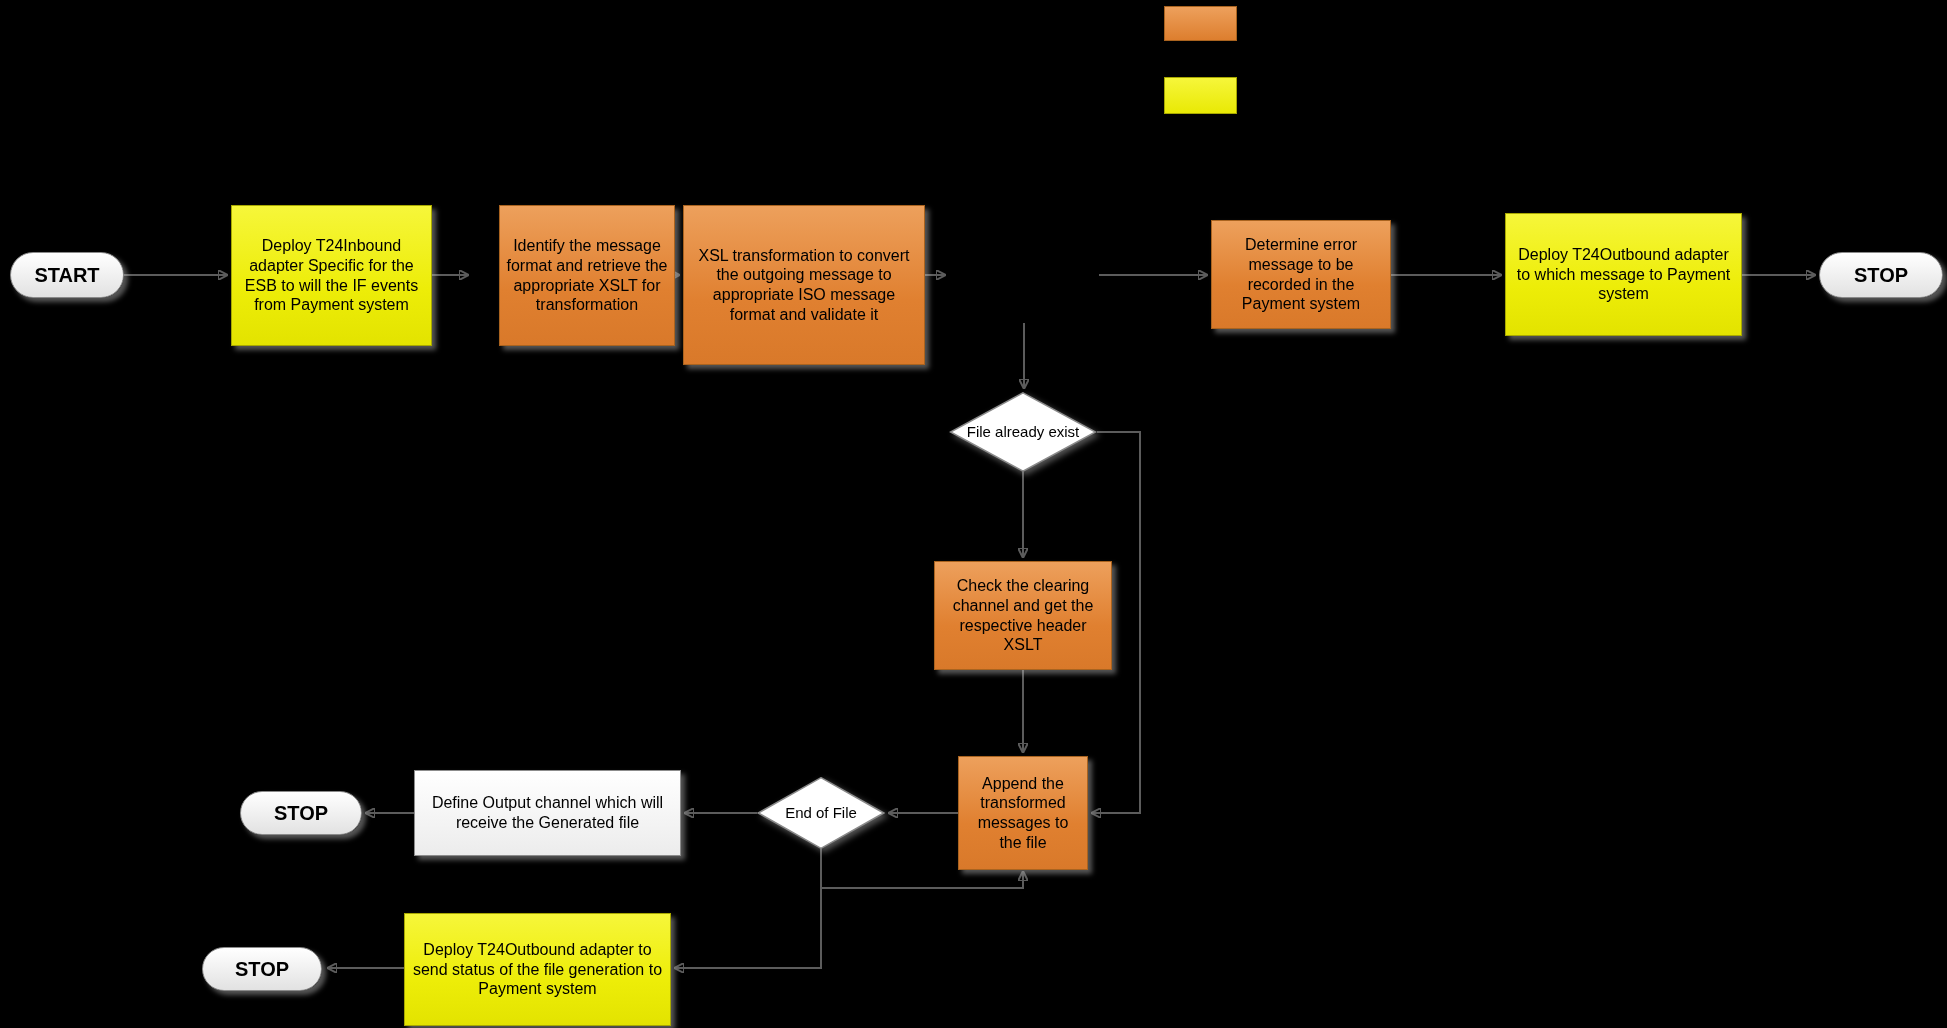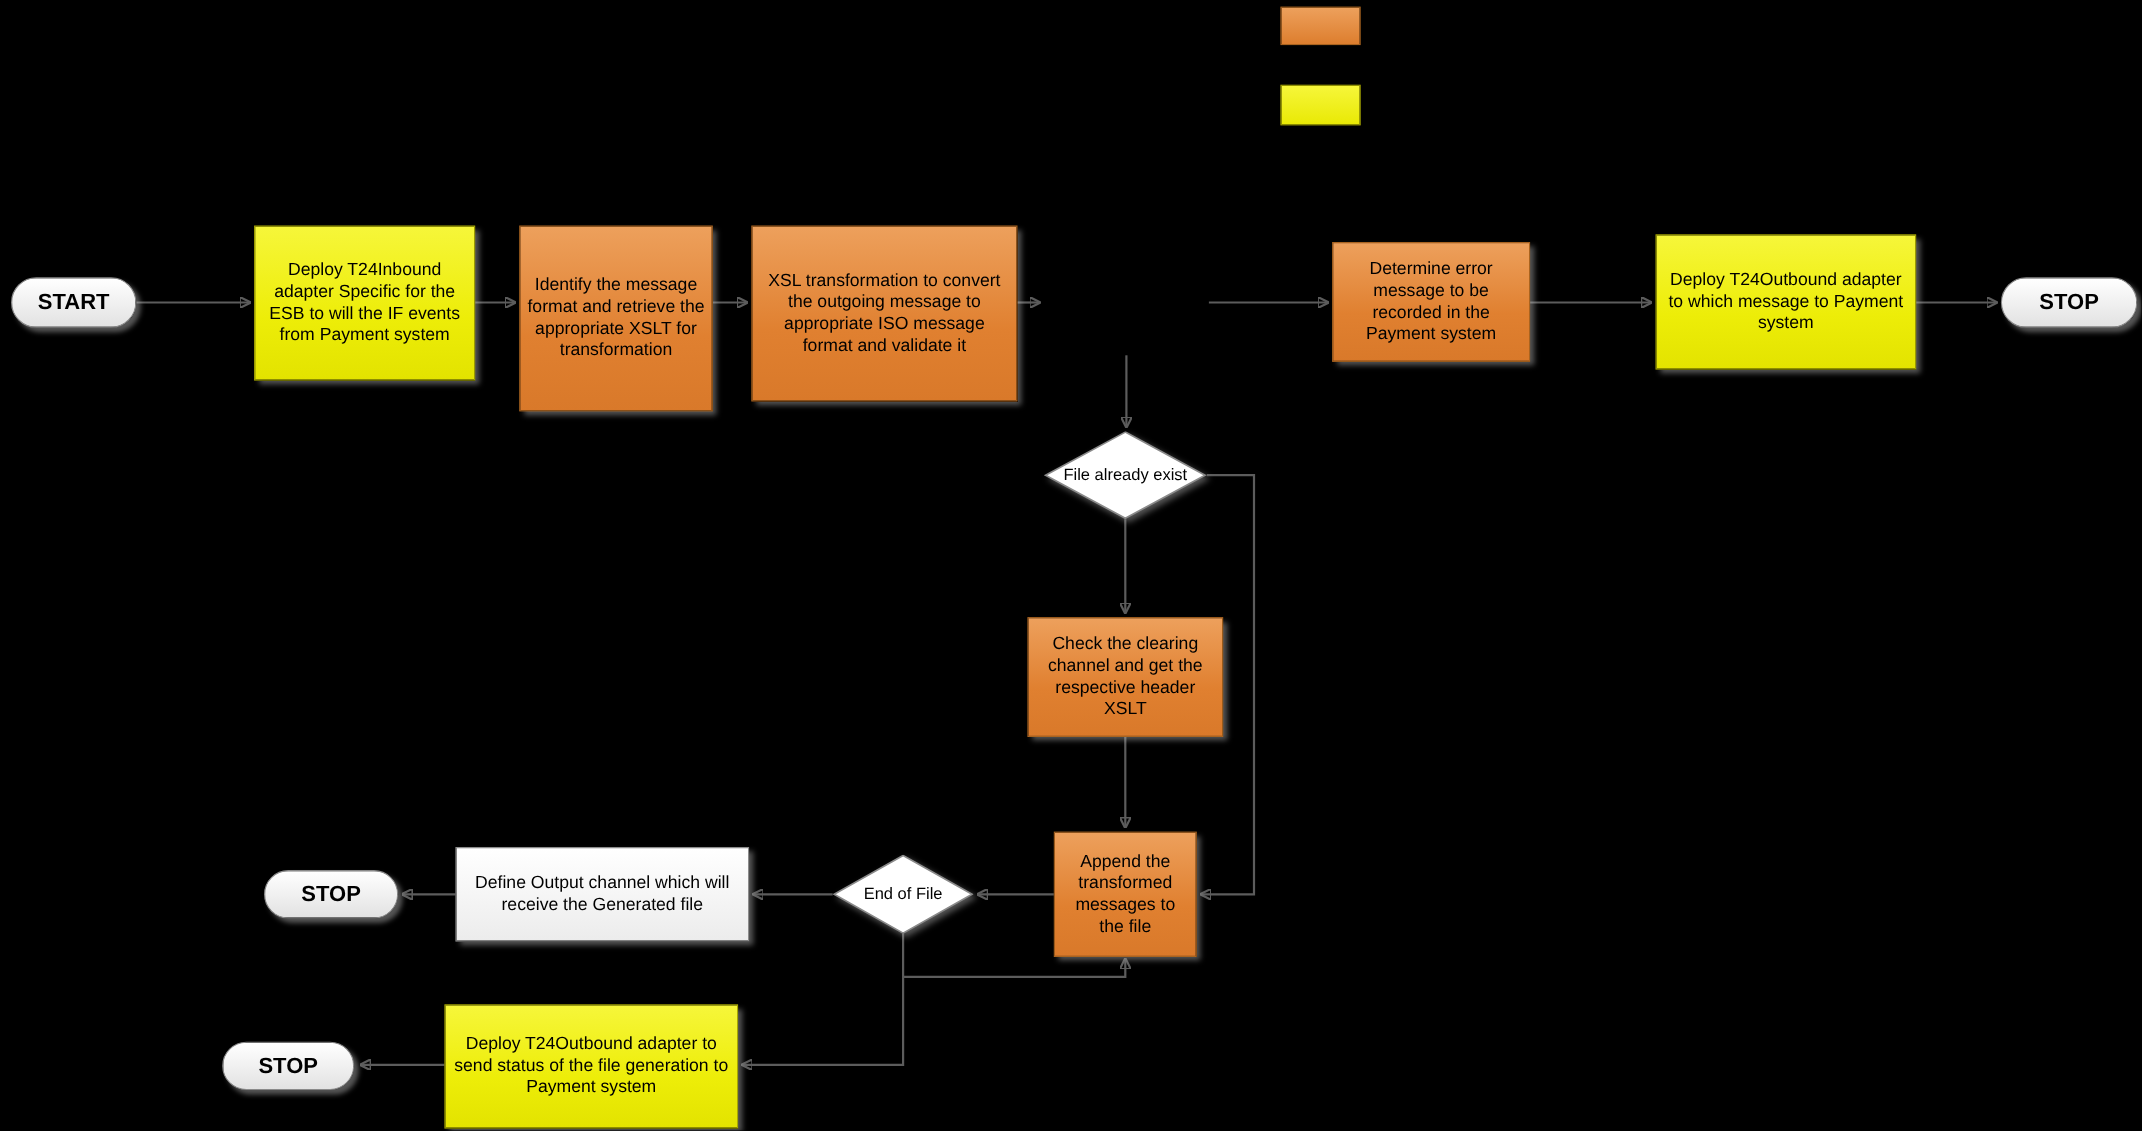--- a/index.html
+++ b/index.html
@@ -71,21 +71,21 @@
   <div class="legend-swatch legend-yellow" style="left:1164px; top:77px; width:73px; height:37px;"></div>
 
   <div class="node stadium" style="left:10px; top:252px; width:114px; height:46px;">
     <span class="lbl">START</span>
   </div>
 
   <div class="node box yellow" style="left:231px; top:205px; width:201px; height:141px;">
     <span class="lbl">Deploy T24Inbound adapter Specific for the ESB to will the IF events from Payment system</span>
   </div>
 
-  <div class="node box orange" style="left:472px; top:205px; width:176px; height:169px;">
+  <div class="node box orange" style="left:499px; top:205px; width:176px; height:141px;">
     <span class="lbl">Identify the message format and retrieve the appropriate XSLT for transformation</span>
   </div>
 
   <div class="node box orange" style="left:683px; top:205px; width:242px; height:160px;">
     <span class="lbl">XSL transformation to convert the outgoing message to appropriate ISO message format and validate it</span>
   </div>
 
 
   <div class="node box orange" style="left:1211px; top:220px; width:180px; height:109px;">
     <span class="lbl">Determine error message to be recorded in the Payment system</span>

